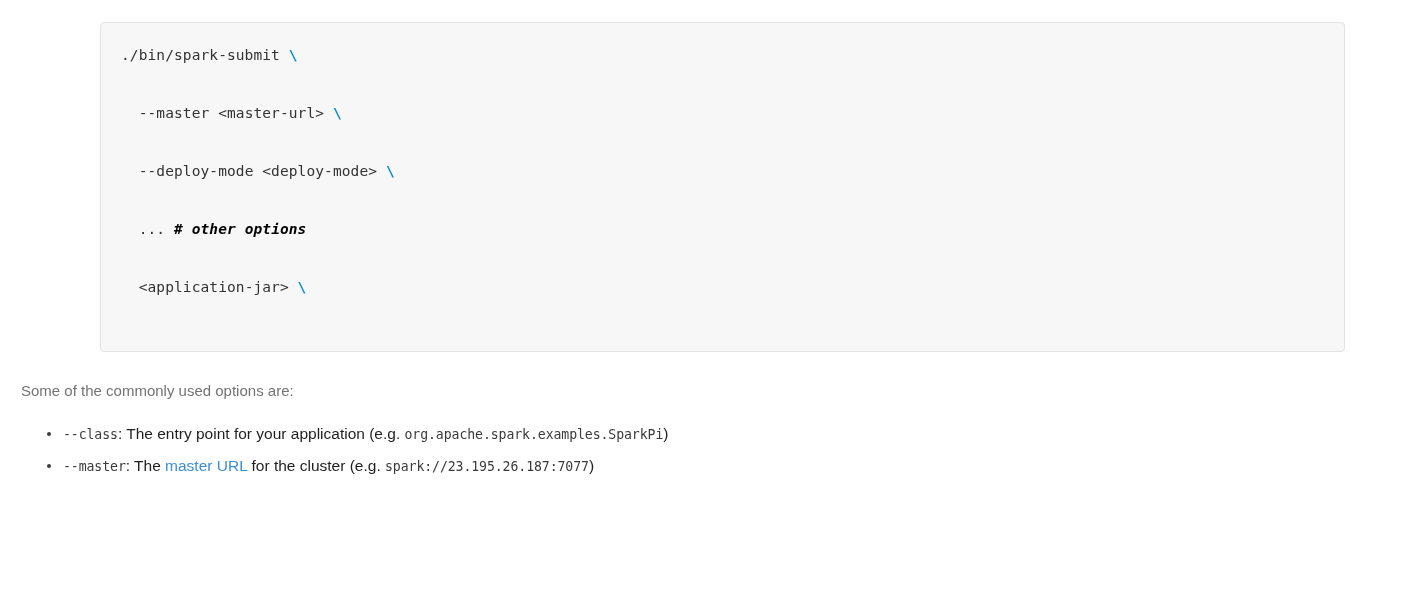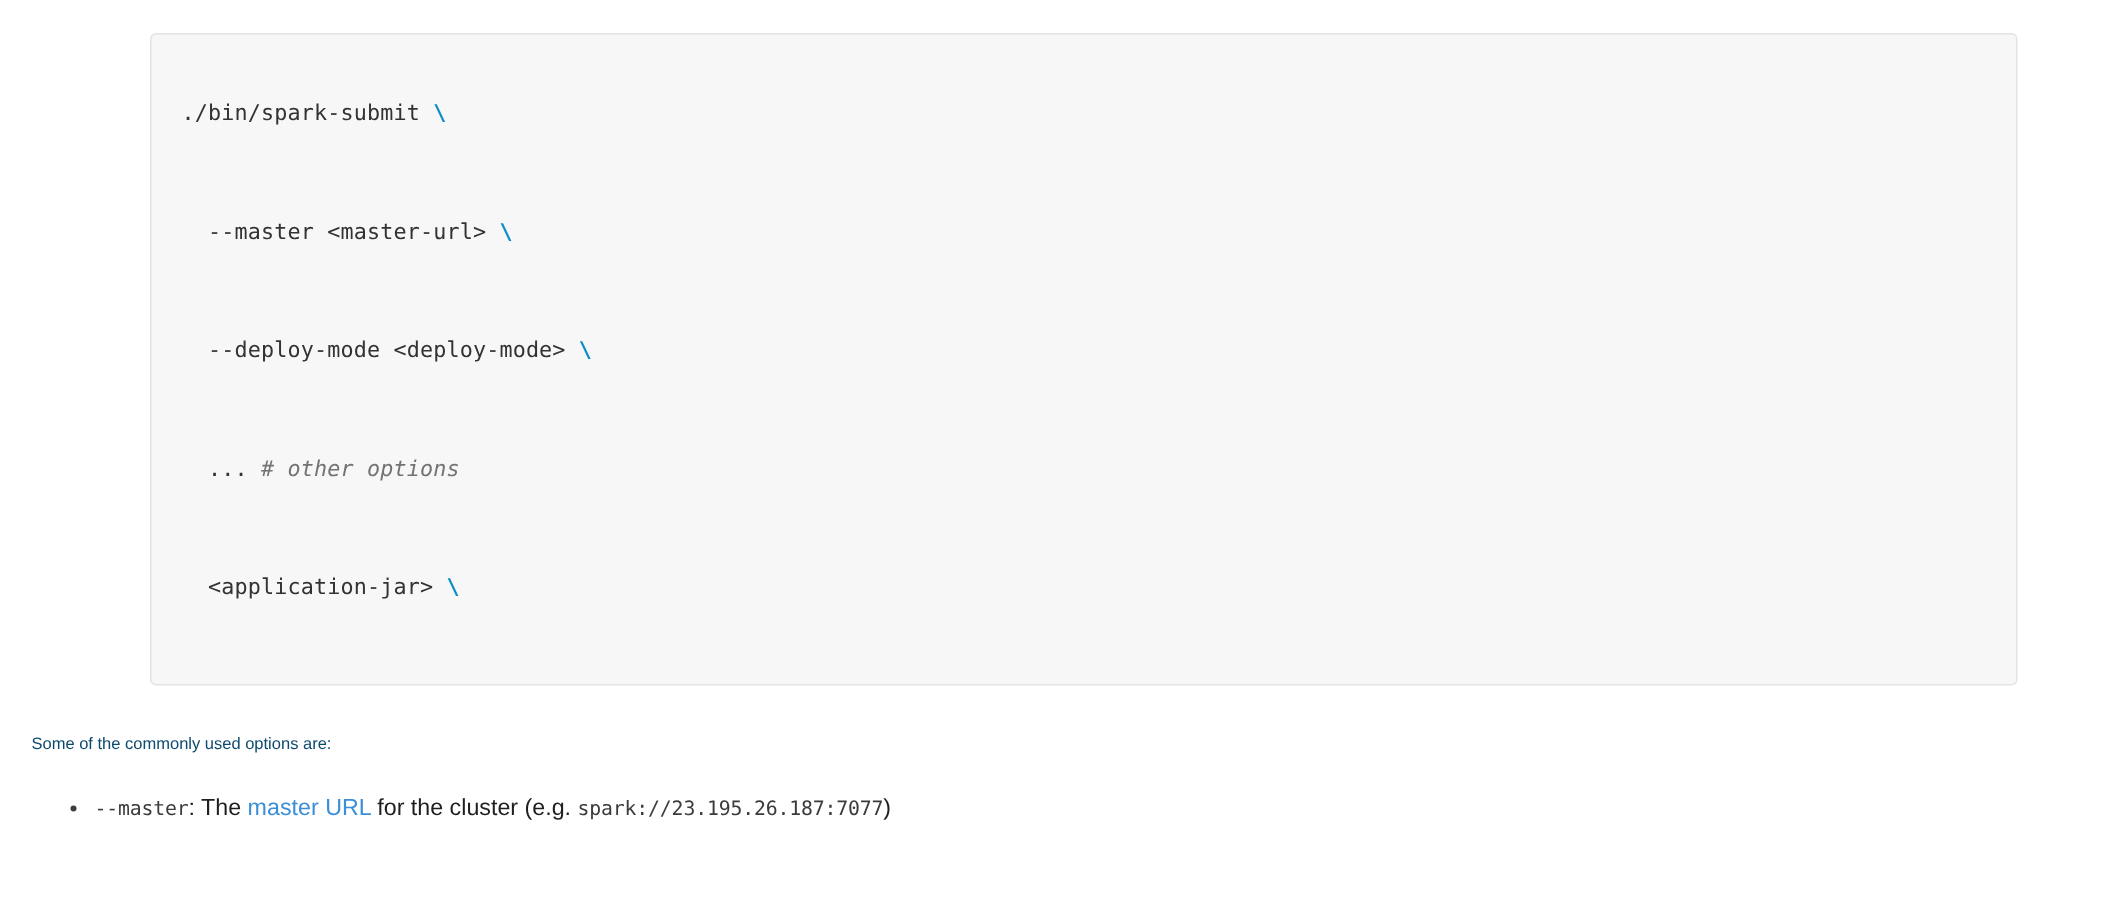--- a/index.html
+++ b/index.html
@@ -34,30 +34,30 @@
   }
   .code-block pre {
     margin: 0;
     font-family: "DejaVu Sans Mono", monospace;
     font-size: 14.5px;
     line-height: 29px;
     color: #333333;
     white-space: pre;
     letter-spacing: 0.1px;
   }
-  .code-line { display: block; margin-top: 21px; }
+  .code-line { display: block; }
   .tok-cont { color: #0b8ec4; font-weight: bold; }
-  .tok-comment { color: #737373; font-style: italic; }
+  .tok-comment { color: #000000; font-style: italic; font-weight: bold; }
 
   
   .lead {
     margin: 28px 0 0 7px;
-    font-size: 11px;
+    font-size: 15px;
     line-height: 22px;
-    color: #0c4a6e;
+    color: #737373;
   }
 
   ul.options {
     margin: 21px 0 0 0;
     padding: 0 0 0 33px;
     list-style: none;
   }
   ul.options > li {
     position: relative;
     font-size: 15.5px;
@@ -98,16 +98,17 @@
 <span class="code-line"><span>  </span><span>--master &lt;master-url&gt; </span><span class="tok-cont">\</span></span>
 <span class="code-line"><span>  </span><span>--deploy-mode &lt;deploy-mode&gt; </span><span class="tok-cont">\</span></span>
 <span class="code-line"><span>  </span><span>... </span><span class="tok-comment"># other options</span></span>
 <span class="code-line"><span>  </span><span>&lt;application-jar&gt; </span><span class="tok-cont">\</span></span>
 </code></pre>
   </div>
 
   <p class="lead">Some of the commonly used options are:</p>
 
   <ul class="options" id="options-list">
+      <li><span class="mono">--class</span><span>: The entry point for your application (e.g. </span><span class="mono">org.apache.spark.examples.SparkPi</span><span>)</span></li>
       <li><span class="mono">--master</span><span>: The </span><a class="link">master URL</a><span> for the cluster (e.g. </span><span class="mono">spark://23.195.26.187:7077</span><span>)</span></li>
     </ul>
 
 </div>
 
 </body></html>

